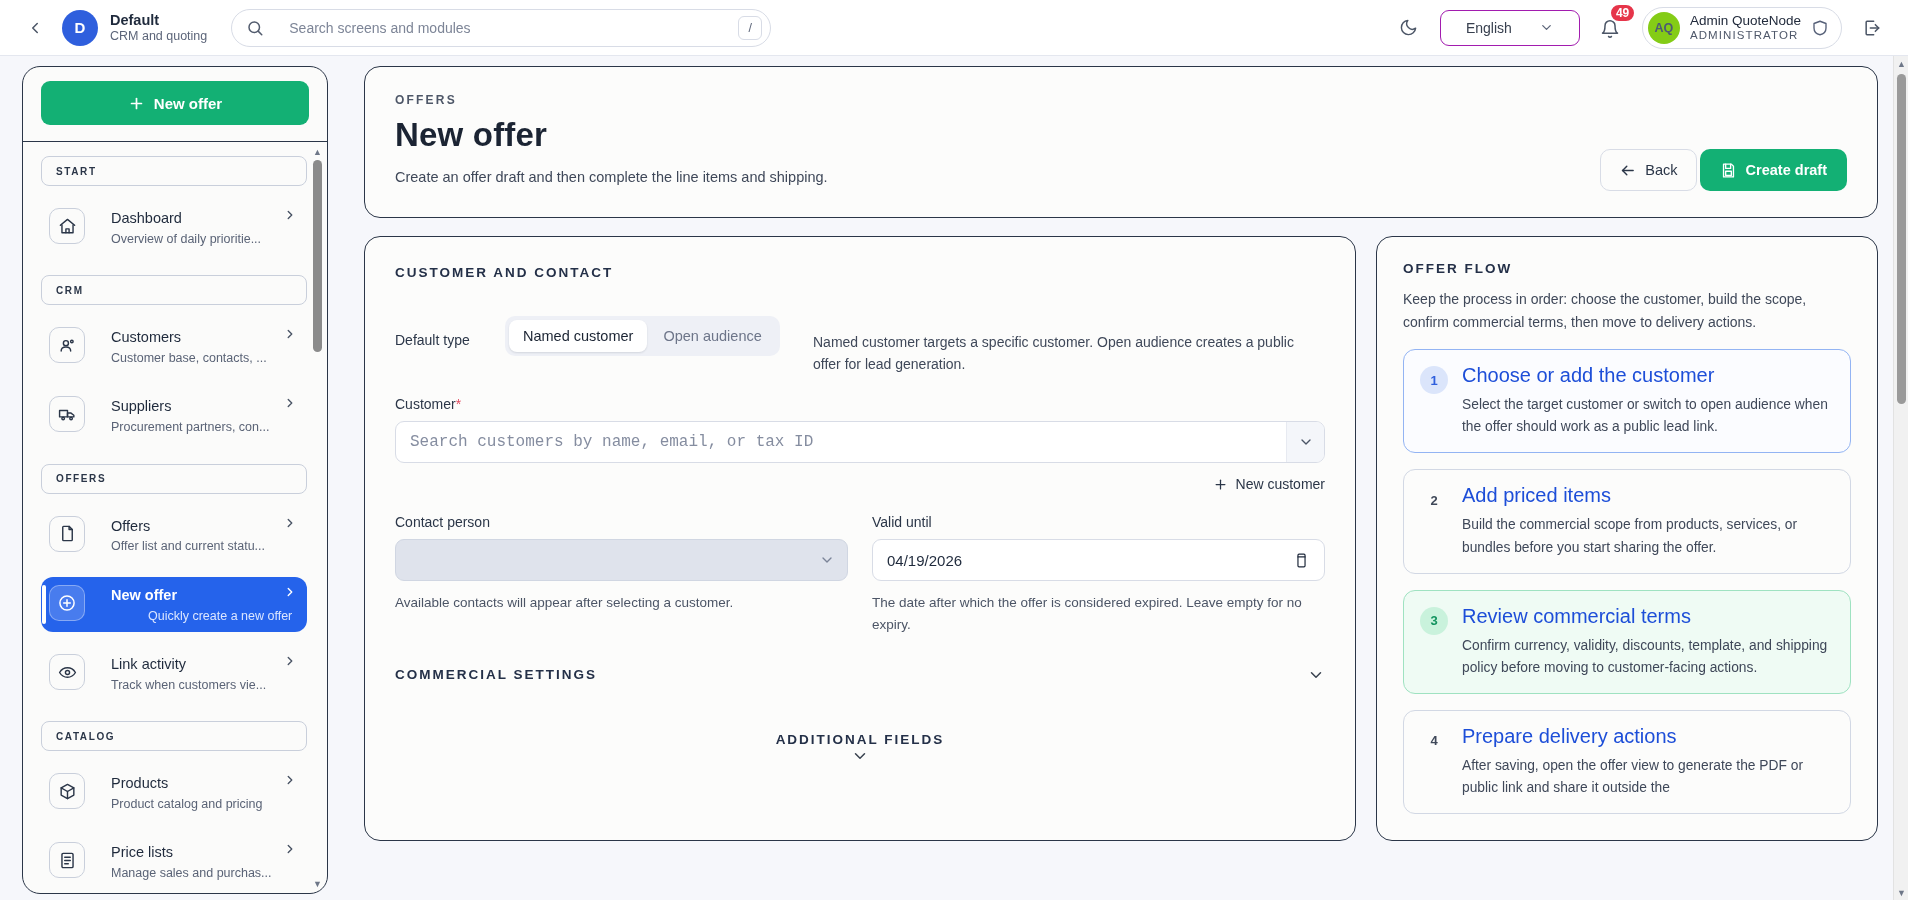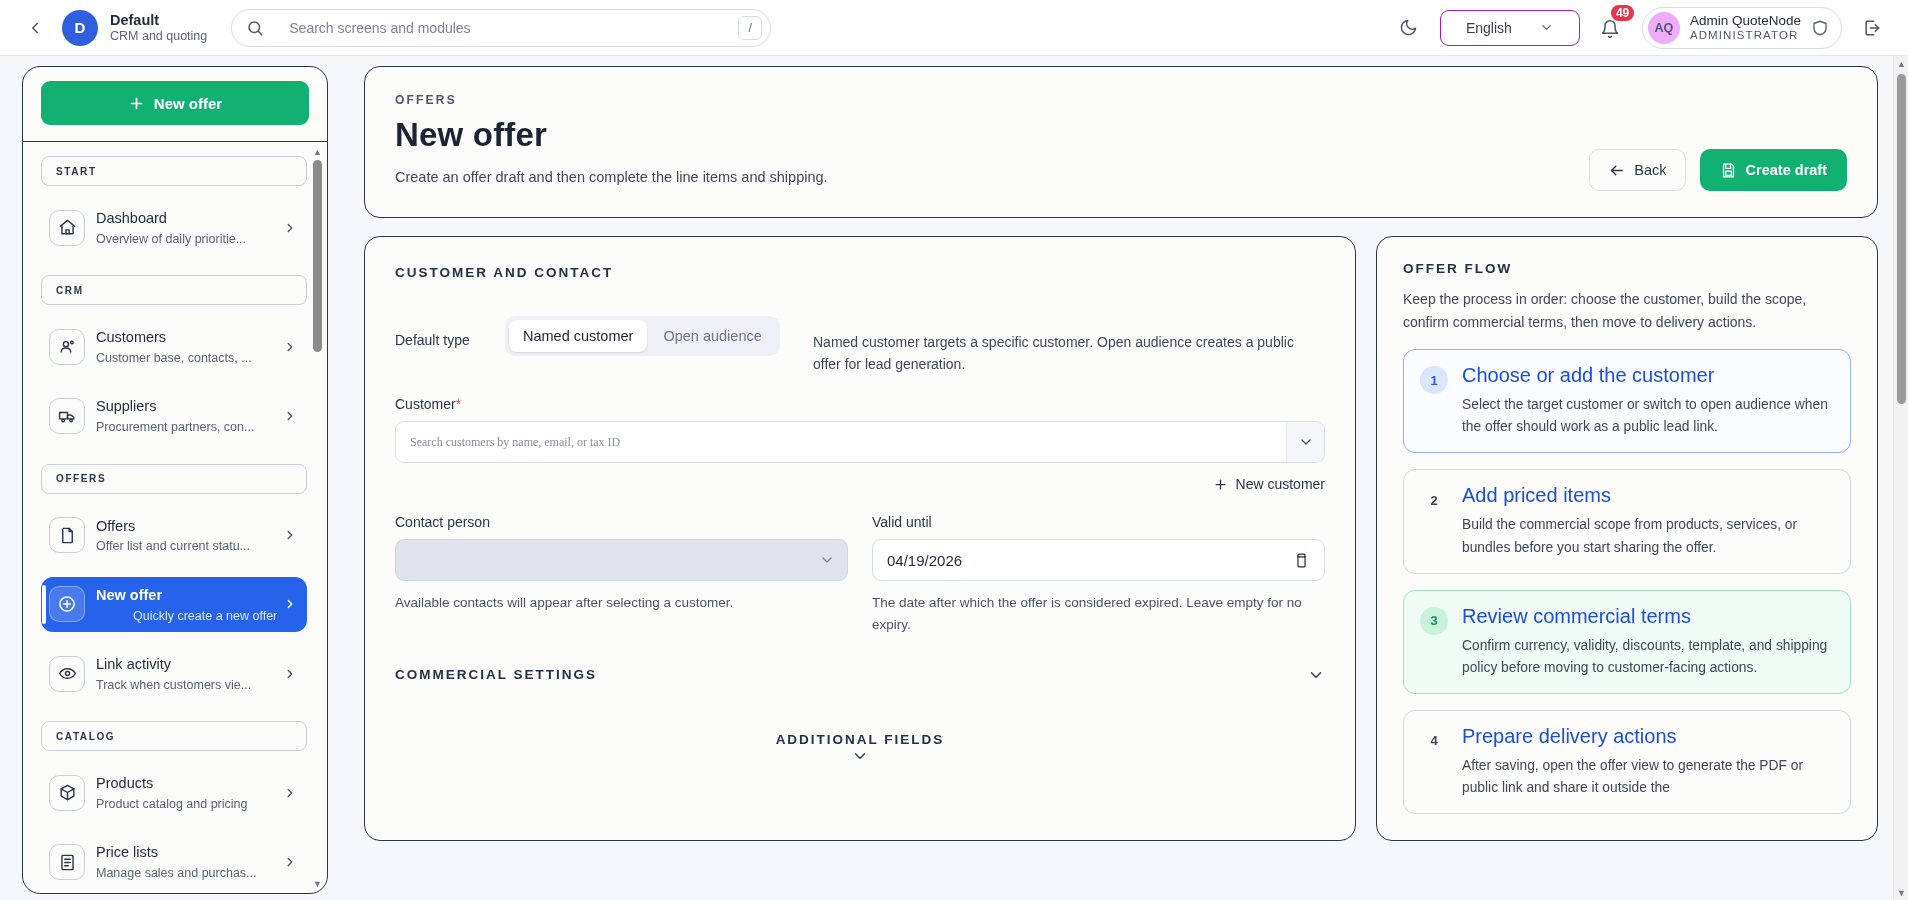--- a/index.html
+++ b/index.html
@@ -85,21 +85,21 @@
     border: 2px solid #fff;
   }
   .user-chip {
     height: 42px; border: 1px solid #d8dce6; border-radius: 21px;
     background: #fff;
     display: flex; align-items: center; gap: 10px;
     padding: 0 12px 0 5px;
   }
   .avatar {
     width: 32px; height: 32px; border-radius: 50%;
-    background: #f0abfc; color: #4c5a74;
+    background: #84cc16; color: #4c5a74;
     font-size: 12.5px; font-weight: bold;
     display: flex; align-items: center; justify-content: center;
   }
   .user-text { line-height: 1.2; }
   .user-name { font-size: 13.5px; color: #222b3c; }
   .user-role { font-size: 11.5px; letter-spacing: 1.1px; color: #4f586a; }
   .shield-icon { color: #566078; display: flex; }
   .logout-btn {
     width: 28px; height: 28px; display: flex; align-items: center; justify-content: center;
     color: #4b5566; cursor: pointer;
@@ -134,21 +134,21 @@
   }
   .section-pill {
     height: 30px; border: 1px solid #c9cfdb; border-radius: 8px;
     display: flex; align-items: center; padding: 0 14px;
     font-size: 10px; font-weight: bold; letter-spacing: 1.6px;
     color: #2b3648; margin-bottom: 14px;
     background: transparent;
   }
   .section-pill.spaced { margin-top: 20px; }
   .nav-item {
-    display: flex; align-items: center; gap: 11px;
+    display: flex; align-items: flex-start; gap: 26px;
     padding: 8px 10px 8px 8px; border-radius: 12px;
     margin-bottom: 14px; cursor: pointer; position: relative;
   }
   .nav-ico {
     width: 36px; height: 36px; flex: none;
     border: 1px solid #c9cfdb; border-radius: 10px;
     display: flex; align-items: center; justify-content: center;
     color: #2b3648;
   }
   .nav-text { flex: 1; line-height: 1.22; min-width: 0; }
@@ -204,21 +204,21 @@
   .eyebrow {
     font-size: 12px; letter-spacing: 2.2px; font-weight: bold; color: #4e5768;
   }
   .page-title {
     font-size: 33px; font-weight: bold; color: #1b2433;
     margin-top: 9px; letter-spacing: .2px;
   }
   .page-desc { font-size: 14.5px; color: #3f4859; margin-top: 15px; }
   .header-actions {
     position: absolute; right: 30px; bottom: 26px;
-    display: flex; align-items: center; gap: 14px;
+    display: flex; align-items: center; gap: 3px;
   }
   .btn-back {
     height: 42px; padding: 0 18px;
     background: #fcfcfb; border: 1px solid #d8dce6; border-radius: 10px;
     font-size: 14.5px; color: #2b3648;
     display: flex; align-items: center; gap: 9px; cursor: pointer;
     font-family: "Liberation Sans", sans-serif;
   }
   .btn-create {
     height: 42px; padding: 0 20px;
@@ -260,22 +260,22 @@
   }
 
   .customer-block { margin-top: 18px; }
   .select-box {
     margin-top: 9px; height: 42px;
     border: 1px solid #d8dce6; border-radius: 9px; background: #fff;
     display: flex; align-items: center; overflow: hidden;
   }
   .select-box input {
     flex: 1; border: none; outline: none; background: transparent;
-    padding: 0 14px; font-size: 12px; color: #6d28d9;
-    font-family: Liberation Serif, serif;
+    padding: 0 14px; font-size: 16px; color: #6d28d9;
+    font-family: Liberation Mono, monospace;
   }
   .select-box input::placeholder { color: #858da0; }
   .select-arrow {
     width: 38px; height: 100%; flex: none;
     border-left: 1px solid #e7eaf1; background: #f4f6fa;
     display: flex; align-items: center; justify-content: center;
     color: #4b5566; cursor: pointer;
   }
   .new-customer-row { display: flex; justify-content: flex-end; margin-top: 13px; }
   .link-btn {

